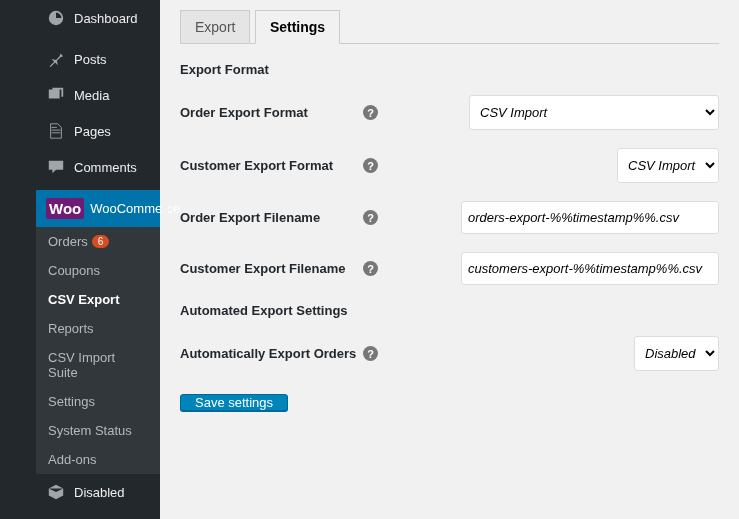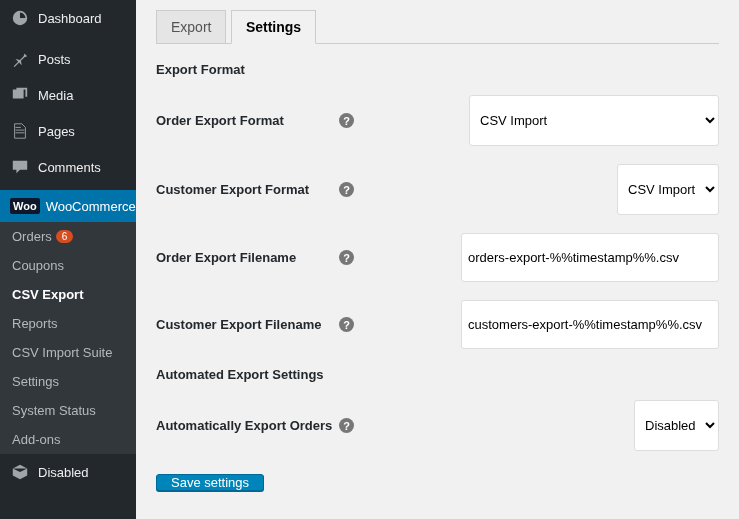--- a/index.html
+++ b/index.html
@@ -1,42 +1,42 @@
 <!DOCTYPE html>
 <html><head>
 <meta charset="utf-8">
 <style>
 * { box-sizing: border-box; margin: 0; padding: 0; }
 body { font-family: -apple-system, "Helvetica Neue", Arial, sans-serif; background: #f1f1f1; width: 739px; height: 519px; overflow: hidden; }
 .wrap { display: flex; height: 100%; }
-.sidebar { width: 136px; background: #23282d; color: #eee; font-size: 13px; position: relative; }
+.sidebar { width: 160px; background: #23282d; color: #eee; font-size: 13px; position: relative; padding-left: 36px; }
 .menu-item { display: flex; align-items: center; padding: 8px 10px; color: #eee; cursor: pointer; }
 .menu-item.top { background: #23282d; }
 .menu-item.active { background: #0073aa; color: #fff; position: relative; }
 .menu-item.active::after { content: ''; position: absolute; right: -8px; top: 50%; margin-top: -8px; border: 8px solid transparent; border-right-color: #f1f1f1; }
 .menu-item .icon { width: 20px; height: 20px; margin-right: 8px; display: flex; align-items: center; justify-content: center; fill: #a0a5aa; }
 .menu-item .label { flex: 1; }
 .menu-sep { height: 5px; }
 .submenu { background: #32373c; }
 .sub-item { padding: 7px 12px; color: #b4b9be; cursor: pointer; font-size: 13px; display: flex; align-items: center; }
 .sub-item.current { color: #fff; font-weight: 600; align-items: center; }
 .sub-badge { display: inline-block; background: #d54e21; color: #fff; border-radius: 9px; font-size: 10px; padding: 1px 6px; margin-left: 4px; min-width: 14px; text-align: center; }
 .content { flex: 1; padding: 10px 20px; background: #f1f1f1; overflow-y: auto; }
 .tabs { border-bottom: 1px solid #ccc; margin-bottom: 18px; }
 .tab { display: inline-block; padding: 8px 14px; border: 1px solid #ccc; background: #e5e5e5; color: #555; margin-right: 0; font-size: 14px; cursor: pointer; margin-bottom: -1px; }
 .tab.active { background: #f1f1f1; border-bottom-color: #f1f1f1; color: #000; font-weight: 600; }
 h3.section { font-size: 13px; font-weight: 600; color: #23282d; margin: 18px 0 12px; }
 .form-row { display: flex; align-items: center; margin: 18px 0; justify-content: space-between; }
 .form-label { width: 210px; font-size: 13px; font-weight: 600; color: #23282d; display: flex; align-items: center; }
 .help { width: 15px; height: 15px; border-radius: 50%; background: #777; color: #fff; font-size: 11px; display: inline-flex; align-items: center; justify-content: center; margin-left: auto; margin-right: 12px; }
-.form-field select, .form-field input[type=text] { font-size: 13px; padding: 16px 6px; border: 1px solid #ddd; border-radius: 3px; background: #fff; }
+.form-field select, .form-field input[type=text] { font-size: 13px; padding: 8px 6px; border: 1px solid #ddd; border-radius: 3px; background: #fff; font-style: italic; }
 .form-field input[type=text] { width: 258px; margin-left: 32px; }
 .form-field select.wide { width: 250px; }
 .btn-primary { background: #0085ba; border: 1px solid #006799; color: #fff; padding: 0 14px; font-size: 13px; border-radius: 3px; cursor: pointer; box-shadow: 0 1px 0 #006799; }
-.woo-badge { background: #0f172a; color: #fff; font-size: 11px; font-weight: bold; padding: 2px 3px; border-radius: 2px; margin-right: 6px; }
+.woo-badge { background: #701a75; color: #fff; font-size: 15px; font-weight: bold; padding: 2px 3px; border-radius: 2px; margin-right: 6px; }
 </style>
 </head>
 <body>
 
 <div class="wrap">
   <div class="sidebar">
     <div class="menu-item top">
       <span class="icon">
           <svg viewBox="0 0 20 20" width="18" height="18">
             <path d="M10 2a8 8 0 100 16 8 8 0 000-16zm0 2a6 6 0 016 6h-6V4z"></path>

